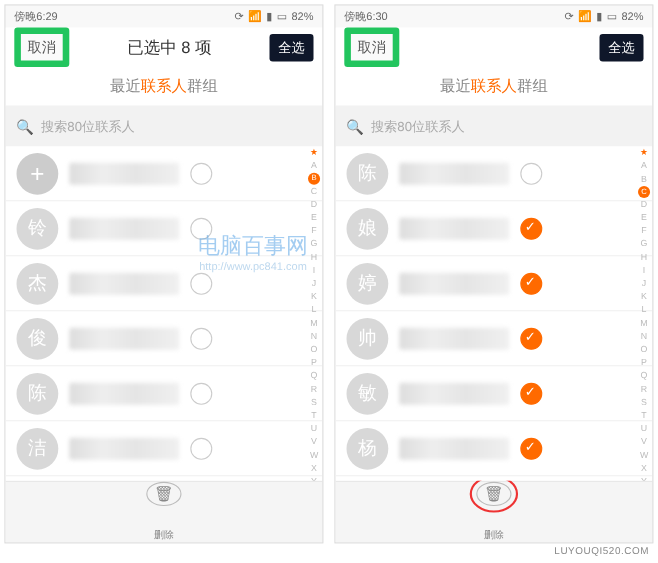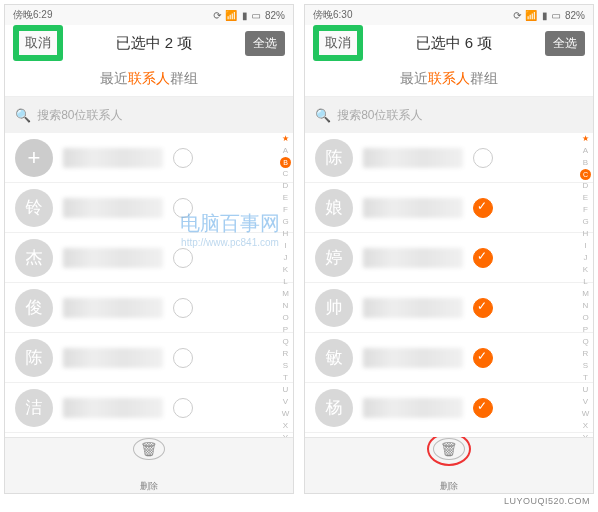--- a/index.html
+++ b/index.html
@@ -4,21 +4,21 @@
 <style>
 *{margin:0;padding:0;box-sizing:border-box;font-family:-apple-system,sans-serif}
 body{background:#fff;width:598px;height:512px;position:relative;overflow:hidden}
 .screens{display:flex;gap:10px;padding:4px}
 .screen{width:317px;height:490px;background:#f8f8f8;border:1px solid #ddd;display:flex;flex-direction:column;position:relative;overflow:hidden}
 .status-bar{height:20px;display:flex;align-items:center;justify-content:space-between;padding:0 8px;font-size:10px;color:#666}
 .status-right{display:flex;align-items:center;gap:4px}
 .header{height:36px;display:flex;align-items:center;justify-content:space-between;padding:0 8px;background:#fff}
 .cancel-btn{font-size:13px;color:#555;padding:3px 6px;border:6px solid #22c55e;border-radius:3px;background:#fafafa}
 .title{font-size:15px;color:#333}
-.select-all{background:#737373;color:#fff;font-size:12px;padding:4px 8px;border-radius:3px}
+.select-all{background:#0f172a;color:#fff;font-size:12px;padding:4px 8px;border-radius:3px}
 .tabs{height:36px;display:flex;align-items:center;justify-content:center;background:#fff;border-bottom:1px solid #eee}
 .tab{font-size:14px;color:#888}
 .tab.active{color:#ff6a00}
 .search-bar{height:36px;display:flex;align-items:center;padding:0 10px;background:#f2f2f2;color:#aaa;font-size:12px;gap:6px}
 .search-icon{font-size:13px}
 .list{flex:1;overflow:hidden;background:#fff;position:relative}
 .row{height:50px;display:flex;align-items:center;padding:0 24px 0 10px;border-bottom:1px solid #f0f0f0;gap:10px}
 .avatar{width:38px;height:38px;border-radius:50%;background:#d8d8d8;color:#fff;display:flex;align-items:center;justify-content:center;font-size:17px;flex-shrink:0}
 .avatar.plus{background:#ccc;font-size:22px}
 .blur-name{flex:1;height:20px;background:linear-gradient(90deg,#ddd,#eee 30%,#e5e5e5 60%,#f0f0f0);filter:blur(2px);border-radius:2px;max-width:100px}
@@ -48,21 +48,21 @@
       <span class="status-right">
         <span>⟳</span>
         <span>📶</span>
         <span>▮</span>
         <span>▭</span>
         <span>82%</span>
       </span>
     </div>
     <div class="header">
       <span class="cancel-btn">取消</span>
-      <span class="title">已选中 2 项</span>
+      <span class="title">已选中 8 项</span>
       <span class="select-all">全选</span>
     </div>
     <div class="tabs">
       <span class="tab">最近</span>
       <span class="tab active">联系人</span>
       <span class="tab">群组</span>
     </div>
     <div class="search-bar">
       <span class="search-icon">🔍</span>
       <span>搜索80位联系人</span>
@@ -144,21 +144,20 @@
       <span class="status-right">
         <span>⟳</span>
         <span>📶</span>
         <span>▮</span>
         <span>▭</span>
         <span>82%</span>
       </span>
     </div>
     <div class="header">
       <span class="cancel-btn">取消</span>
-      <span class="title">已选中 6 项</span>
       <span class="select-all">全选</span>
     </div>
     <div class="tabs">
       <span class="tab">最近</span>
       <span class="tab active">联系人</span>
       <span class="tab">群组</span>
     </div>
     <div class="search-bar">
       <span class="search-icon">🔍</span>
       <span>搜索80位联系人</span>

